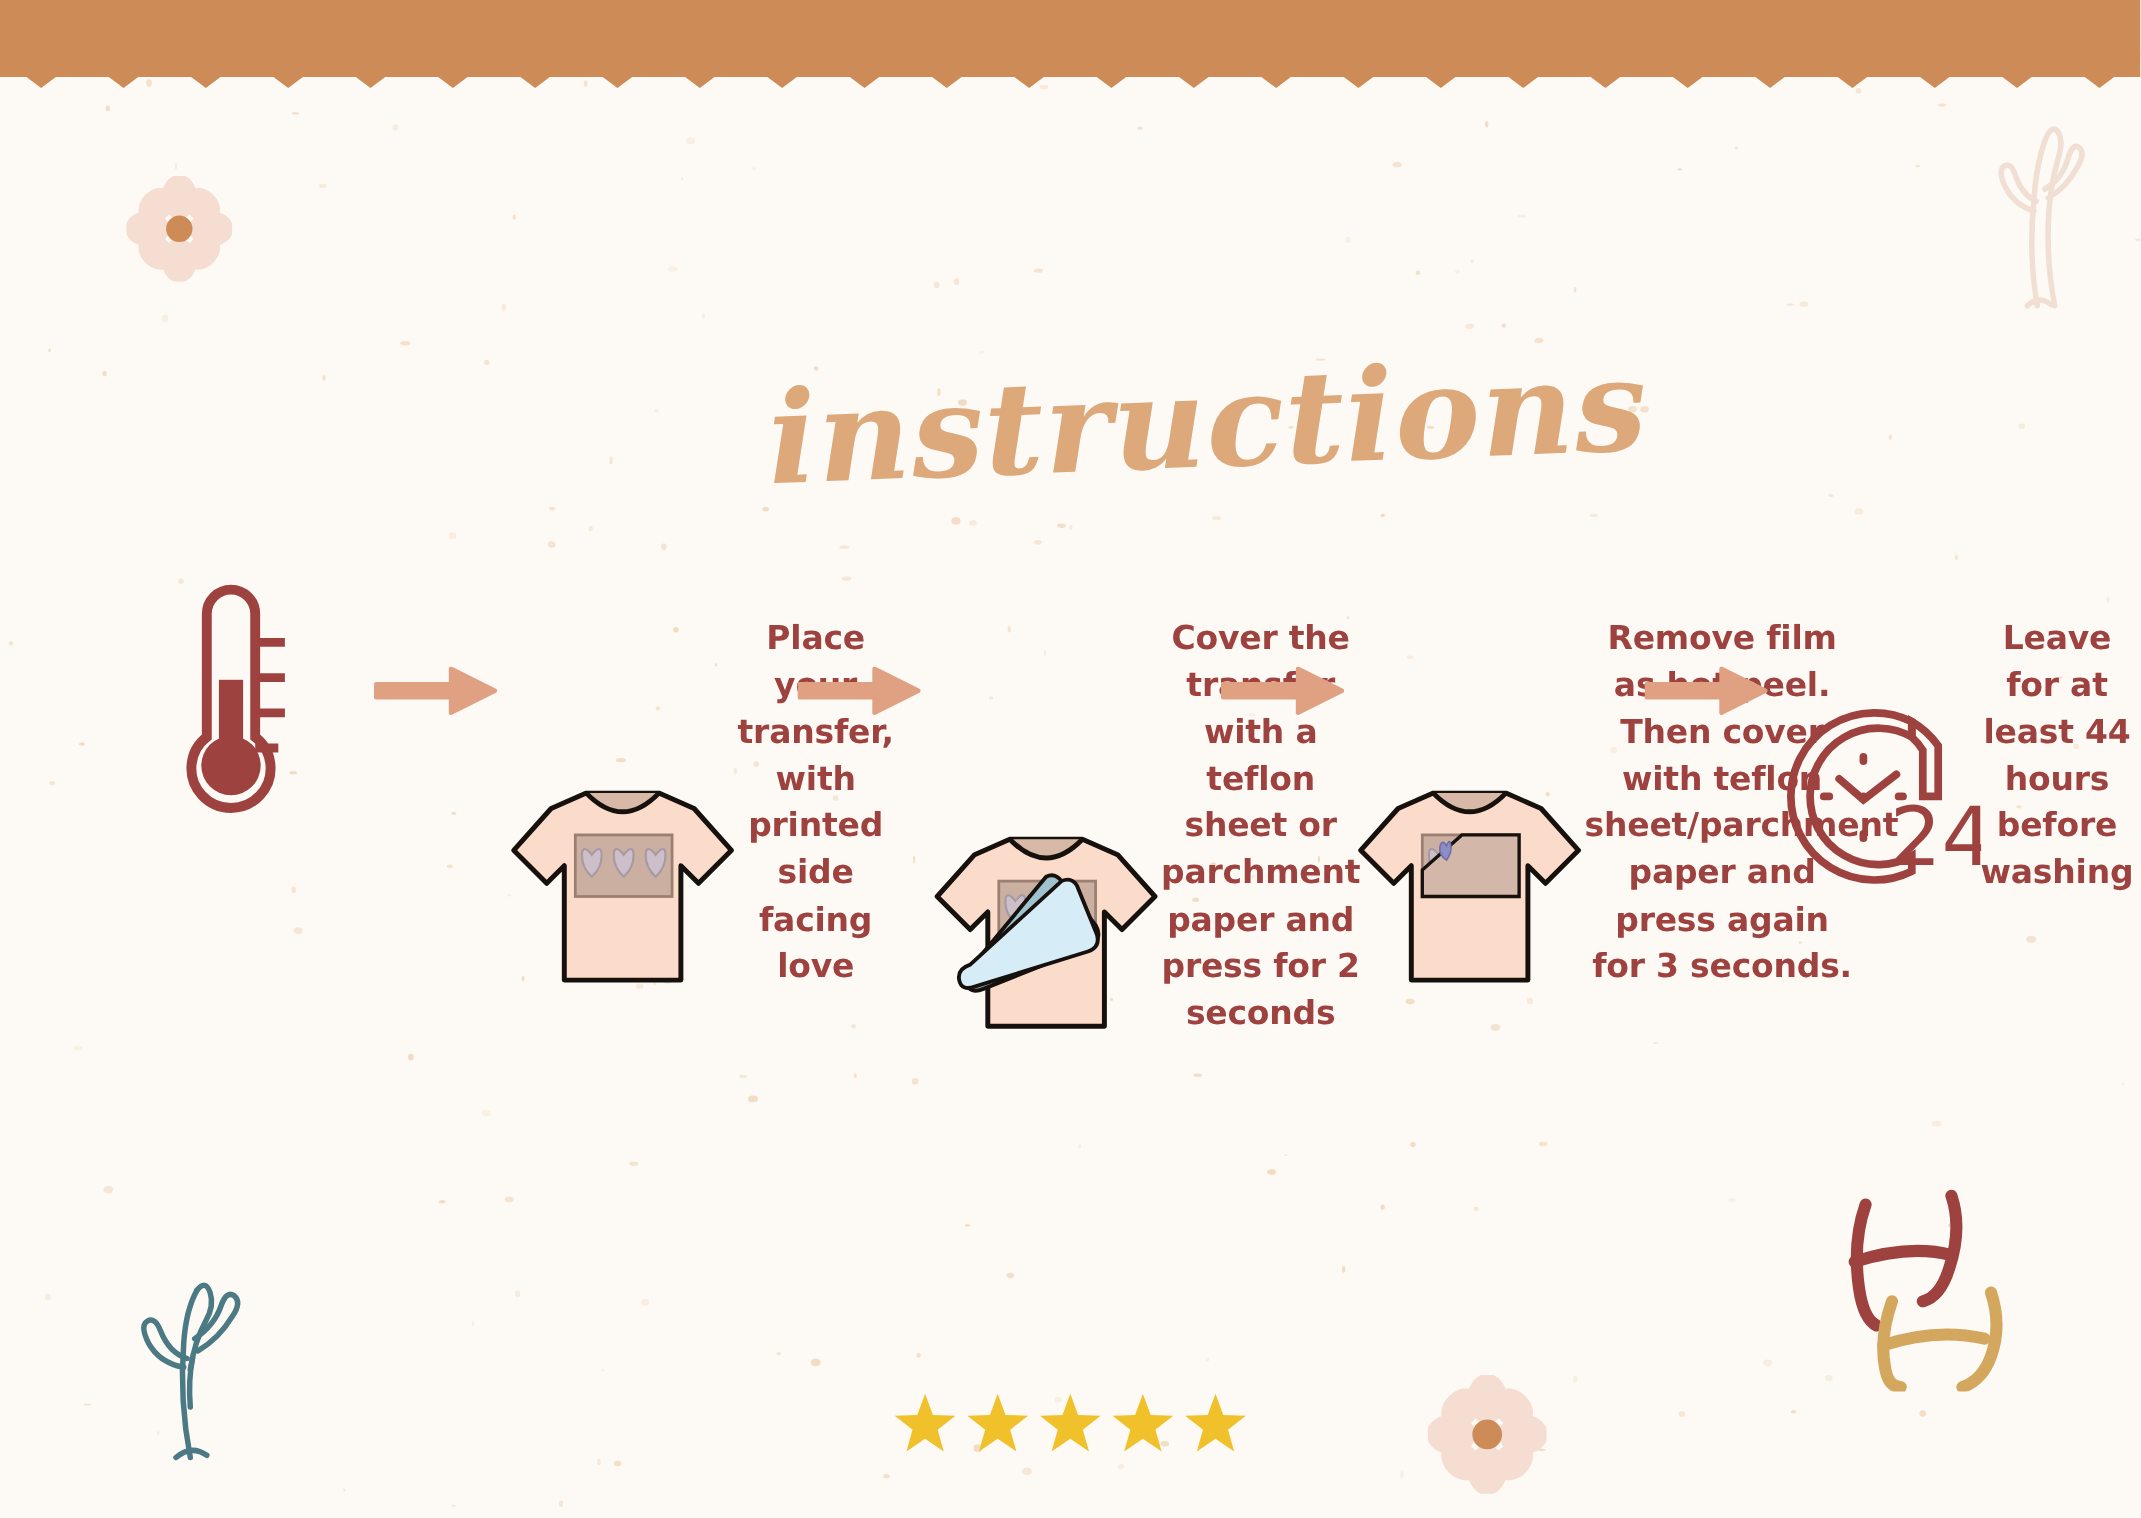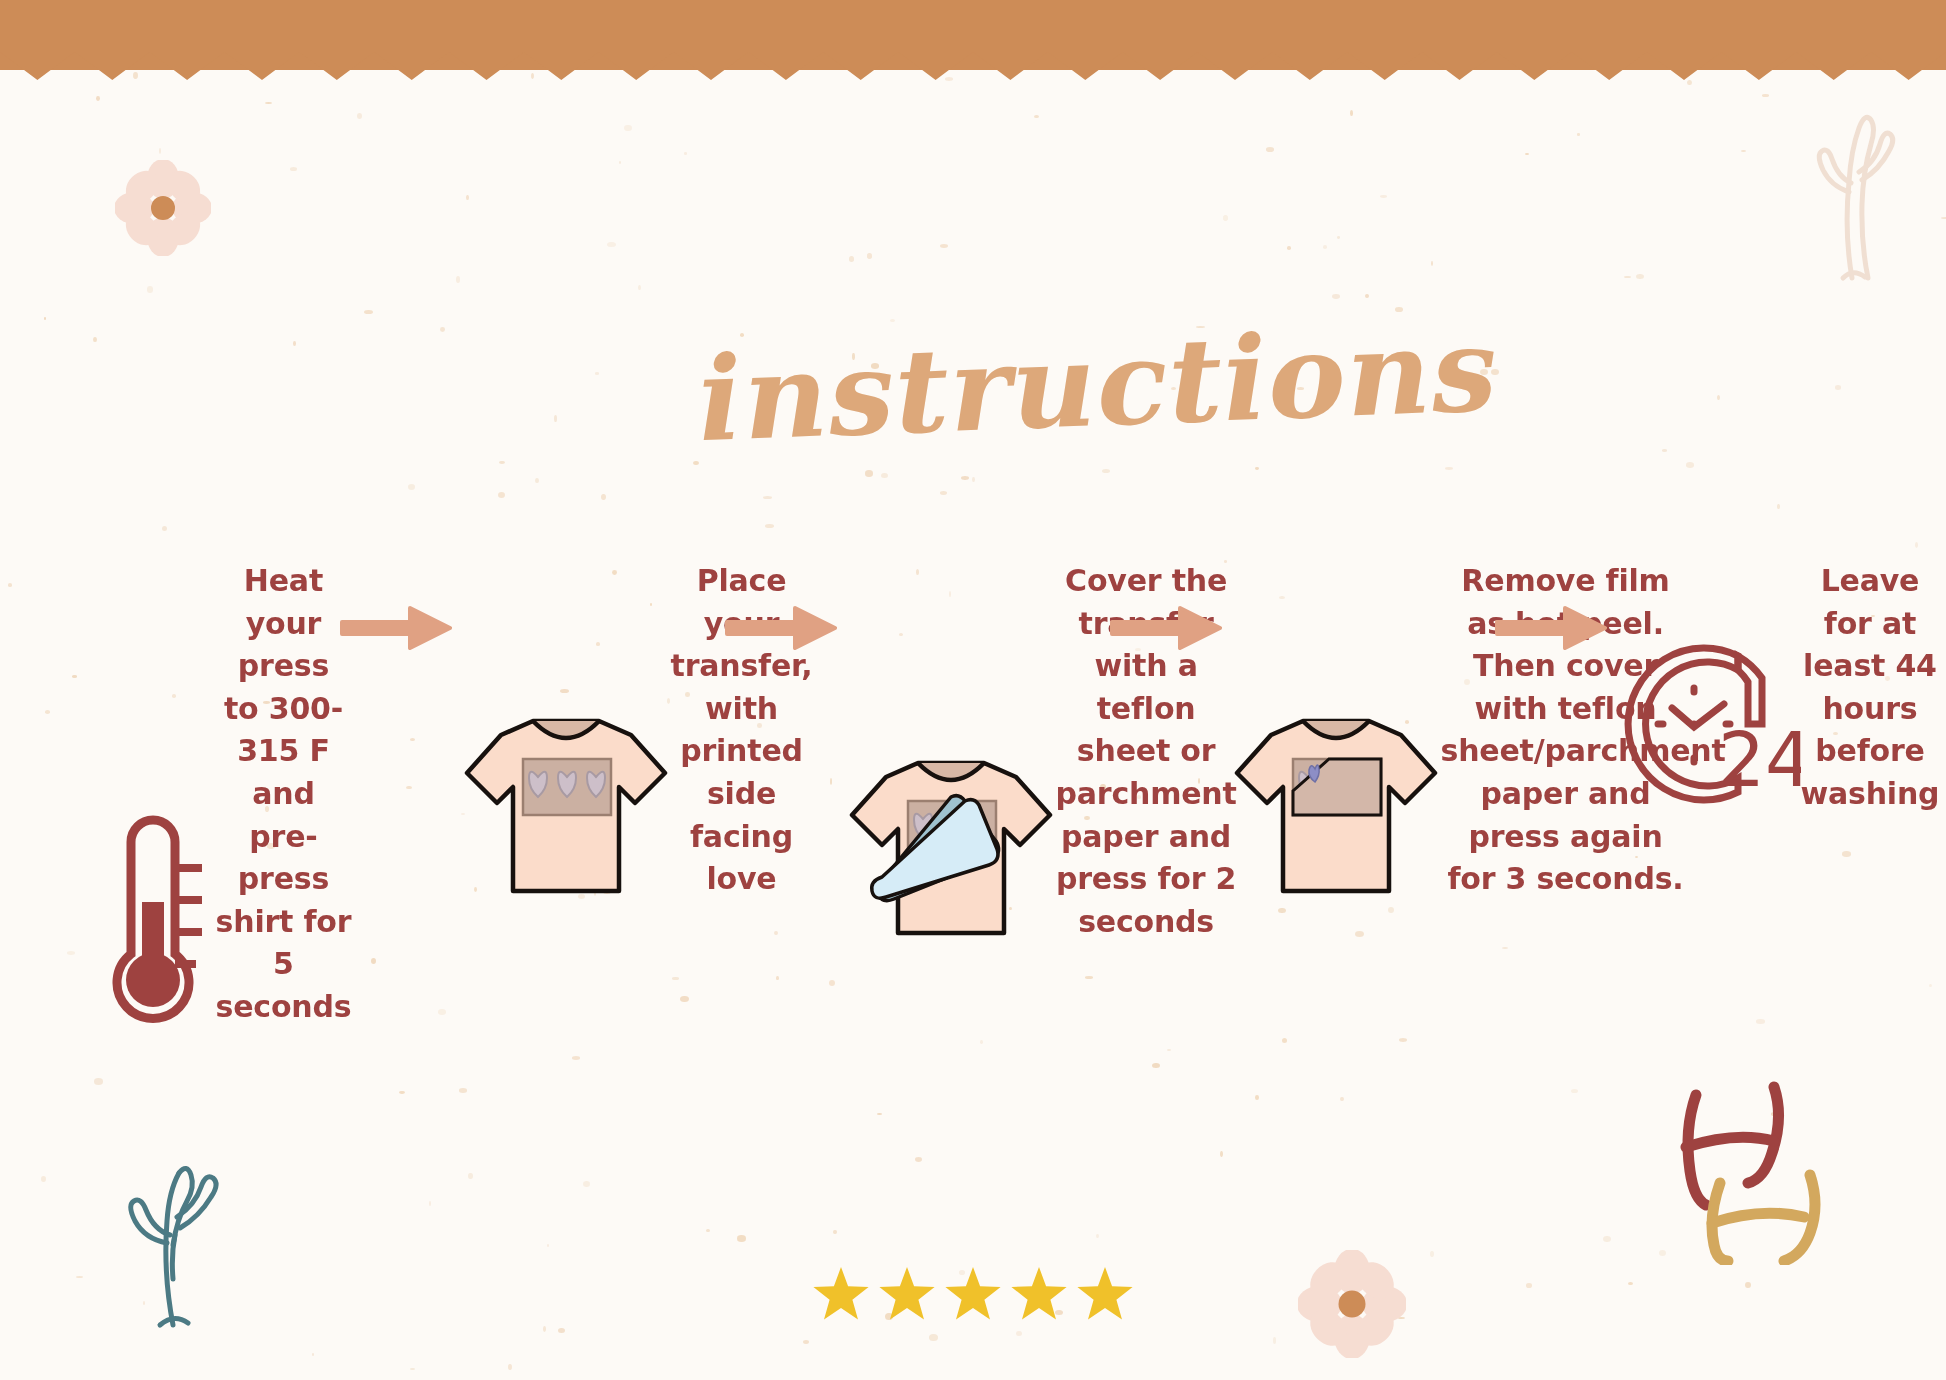--- a/index.html
+++ b/index.html
@@ -344,21 +344,20 @@
           <circle cx="77" cy="166" r="27" fill="#9e4240"></circle>
           <rect x="66" y="88" width="22" height="82" fill="#9e4240"></rect>
           <g stroke="#9e4240" stroke-width="8" stroke-linecap="butt">
             <line x1="99" y1="54" x2="126" y2="54"></line>
             <line x1="99" y1="86" x2="126" y2="86"></line>
             <line x1="99" y1="118" x2="126" y2="118"></line>
             <line x1="99" y1="150" x2="120" y2="150"></line>
           </g>
         </svg>
       </div>
-      <div class="step-text">Heat your press to 300-315 F and pre-press shirt for 5 seconds</div>
     </div>
 
     <div class="arrow">
       <svg width="112" height="44" viewBox="0 0 112 44">
         <path d="M2 16 h68 v-14 l40 20 -40 20 v-14 h-68 Z" fill="#e0a183" stroke="#e0a183" stroke-width="4" stroke-linejoin="round"></path>
       </svg>
     </div>
 
     <div class="step">
       <div class="step-icon">

